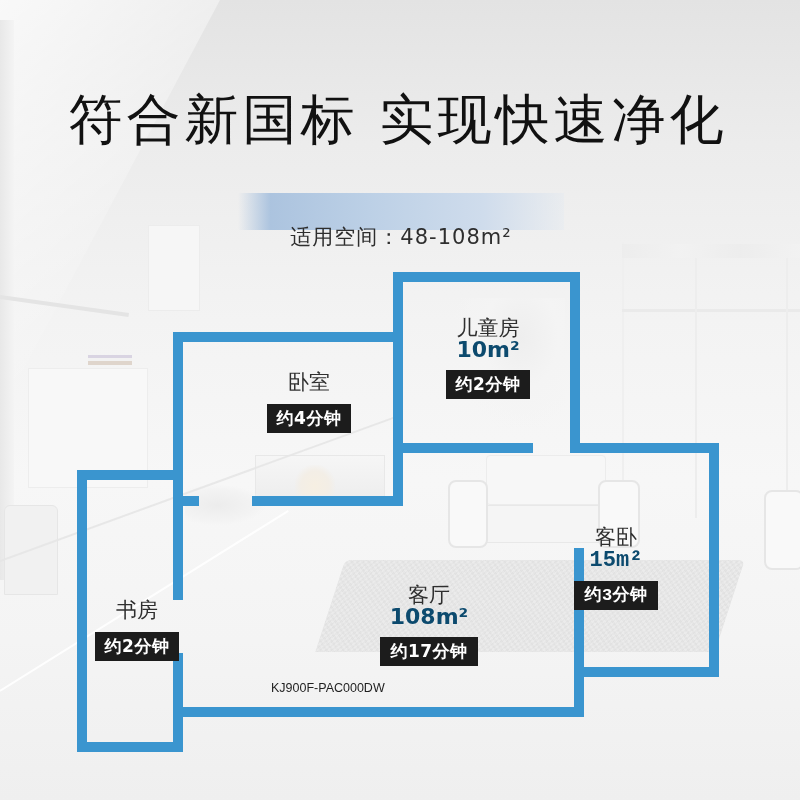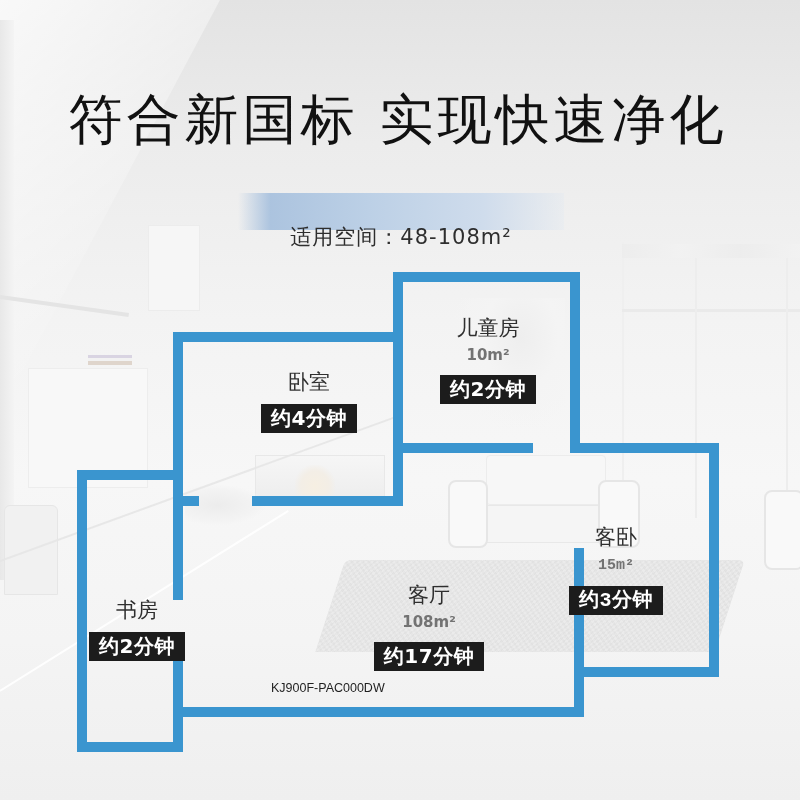--- a/index.html
+++ b/index.html
@@ -66,25 +66,25 @@
       letter-spacing: 1px;
       margin-top: 26px;
     }
 
     
     .wall { position: absolute; background: #3a95cf; }
 
     
     .room { position: absolute; width: 130px; text-align: center; }
     .room-name { display: block; height: 24px; line-height: 24px; font-size: 21px; color: #2f2f2f; }
-    .room-area { display: block; margin-top: 5px; height: 20px; line-height: 20px; font-size: 15px; font-weight: bold; color: #737373; }
+    .room-area { display: block; height: 20px; line-height: 20px; font-size: 22px; font-weight: bold; color: #0c4a6e; }
     .room-badge {
       display: inline-block; margin-top: 10px; height: 29px; line-height: 29px;
       padding: 0 10px; background: #1c1c1c; color: #ffffff;
-      font-size: 20px; font-weight: bold; letter-spacing: 0.5px;
+      font-size: 17px; font-weight: bold; letter-spacing: 0.5px;
     }
     .model {
       position: absolute; left: 271px; top: 681px;
       font-size: 12.5px; color: #1f1f1f; letter-spacing: 0;
       font-family: "Liberation Sans", "DejaVu Sans", sans-serif;
     }
   </style>
 </head>
 <body>
 

